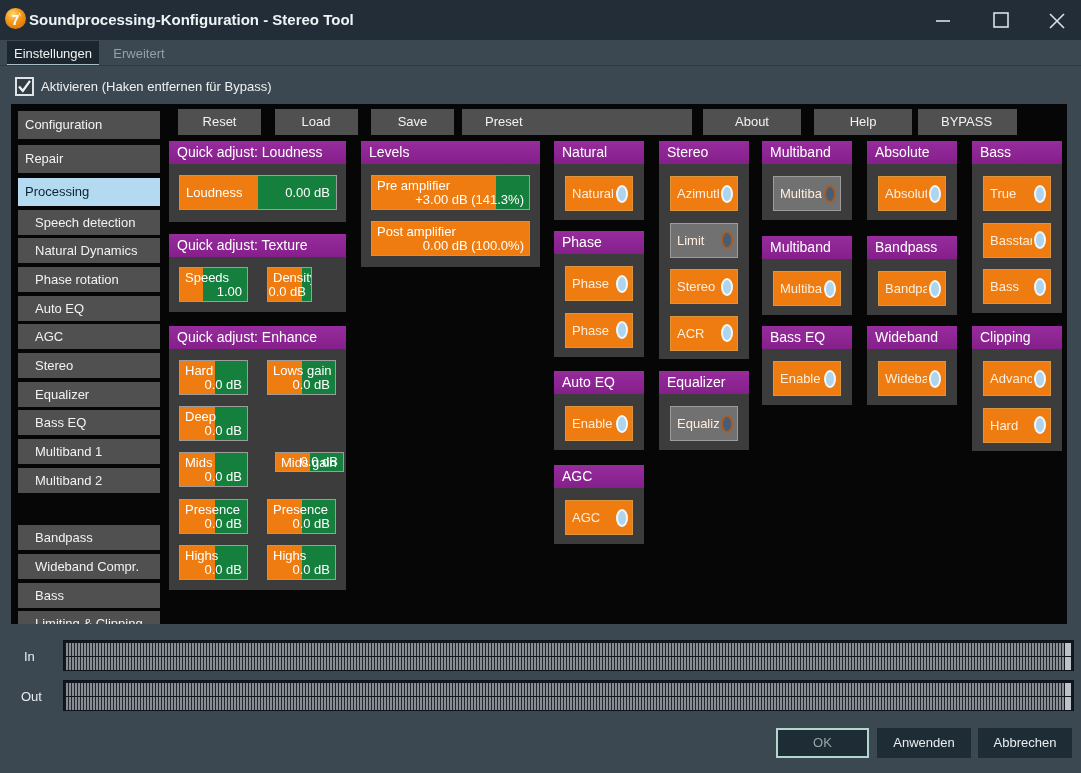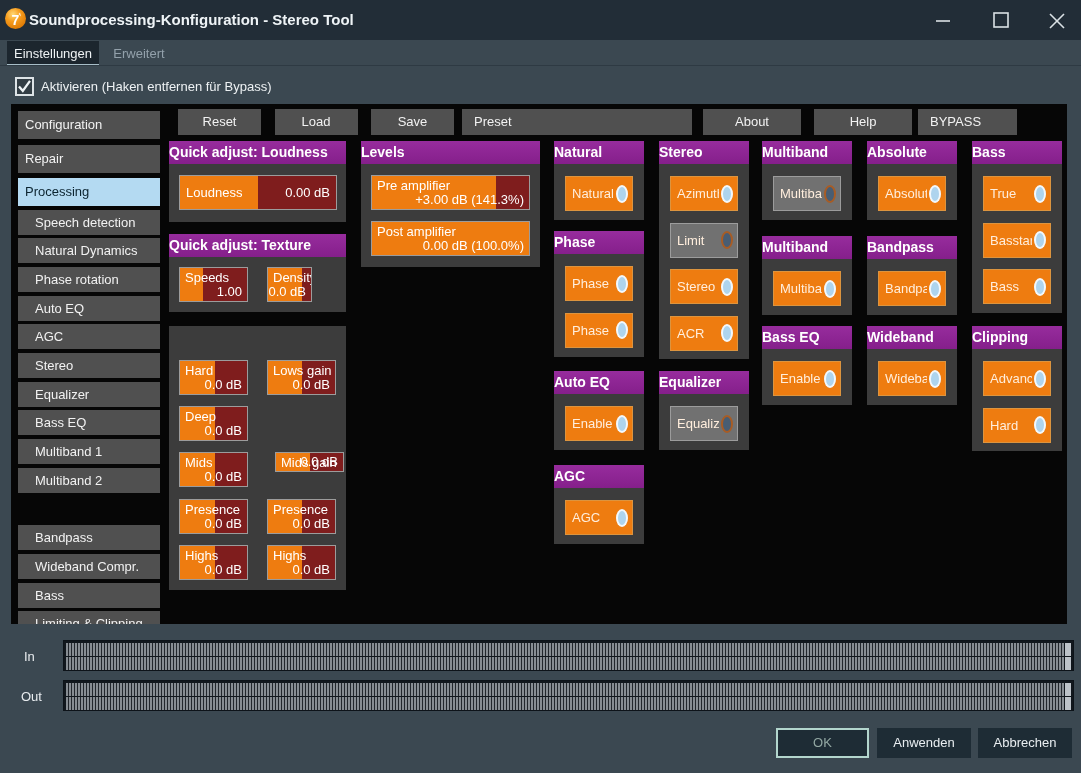--- a/index.html
+++ b/index.html
@@ -7,24 +7,24 @@
 .titlebar{left:0;top:0;width:1081px;height:40px;background:#222d37}
 .ttxt{left:29px;top:0;height:40px;line-height:40px;font-size:15px;font-weight:bold;color:#eef3f6}
 .atab{left:7px;top:41px;width:92px;height:25px;background:#1c262e;color:#eef2f4;text-align:center;line-height:25px;border-bottom:2px solid #a7bdc7}
 .itab{left:99px;top:41px;width:80px;height:25px;color:#93a1ab;text-align:center;line-height:25px}
 .content{left:11px;top:104px;width:1056px;height:520px;background:#060606;overflow:hidden}
 .row{position:absolute;left:7px;width:142px;background:#505050;color:#f2f2f2;line-height:25px;white-space:nowrap;overflow:hidden}
 .row.top{height:28px;line-height:28px;padding-left:7px}
 .row.sub{height:25px;padding-left:17px}
 .row.sel{background:#b4daf2;color:#0c2430}
 .gbtn{position:absolute;height:26px;background:#505050;color:#f2f2f2;text-align:center;line-height:26px}
-.gfld{position:absolute;height:26px;background:#505050;color:#f2f2f2;line-height:26px;padding-left:12px}
+.gfld{position:absolute;height:26px;background:#505050;color:#f2f2f2;line-height:26px;padding-left:23px}
 .panel{position:absolute;background:#3c3c3c}
-.phead{position:absolute;height:23px;background:linear-gradient(#972c9d,#851f8b);color:#fff;font-weight:bold;font-size:14px;line-height:22px;padding-left:0;white-space:nowrap;overflow:hidden}
-.slider{position:absolute;background:#7f1d1d;border:1px solid #9c9c9c;overflow:hidden}
+.phead{position:absolute;height:23px;background:linear-gradient(#972c9d,#851f8b);color:#fff;font-weight:normal;font-size:14px;line-height:22px;padding-left:8px;white-space:nowrap;overflow:hidden}
+.slider{position:absolute;background:#15803d;border:1px solid #9c9c9c;overflow:hidden}
 .fill{position:absolute;left:0;top:0;bottom:0;background:#ee7c10}
 .sl1{position:absolute;left:6px;top:0;bottom:0;display:flex;align-items:center;color:#fff;white-space:nowrap}
 .sv1{position:absolute;right:6px;top:0;bottom:0;display:flex;align-items:center;color:#fff;white-space:nowrap}
 .sl2{position:absolute;left:5px;top:2px;color:#fff;white-space:nowrap}
 .sv2{position:absolute;right:5px;bottom:2px;color:#fff;white-space:nowrap}
 .lbtn{position:absolute;width:68px;height:35px;border:1px solid;overflow:hidden}
 .lbtn .lab{position:absolute;left:6px;top:0;height:33px;line-height:33px;white-space:nowrap;color:#ffeedd;width:42px;overflow:hidden}
 .led{position:absolute;right:4px;top:50%;margin-top:-9px;width:12px;height:18px;border-radius:50%}
 .on{background:#ee7c10;border-color:#dc943f}
 .on .led{border:2px solid rgba(247,250,252,0.95);background:#aed4ee}
@@ -102,20 +102,21 @@
       <div class="fill" style="width:23px"></div>
       <div class="sl2">Speeds</div>
       <div class="sv2">1.00</div>
     </div>
 <div class="slider" style="left:256px;top:163px;width:45px;height:35px">
       <div class="fill" style="width:34px"></div>
       <div class="sl2">Density</div>
       <div class="sv2">0.0 dB</div>
     </div>
 <div class="panel" style="left:158px;top:222px;width:177px;height:264px"></div>
+<div class="phead" style="left:158px;top:222px;width:177px">Quick adjust: Enhance</div>
 <div class="slider" style="left:168px;top:256px;width:69px;height:35px">
       <div class="fill" style="width:35px"></div>
       <div class="sl2">Hard</div>
       <div class="sv2">0.0 dB</div>
     </div>
 <div class="slider" style="left:256px;top:256px;width:69px;height:35px">
       <div class="fill" style="width:34px"></div>
       <div class="sl2">Lows gain</div>
       <div class="sv2">0.0 dB</div>
     </div>

